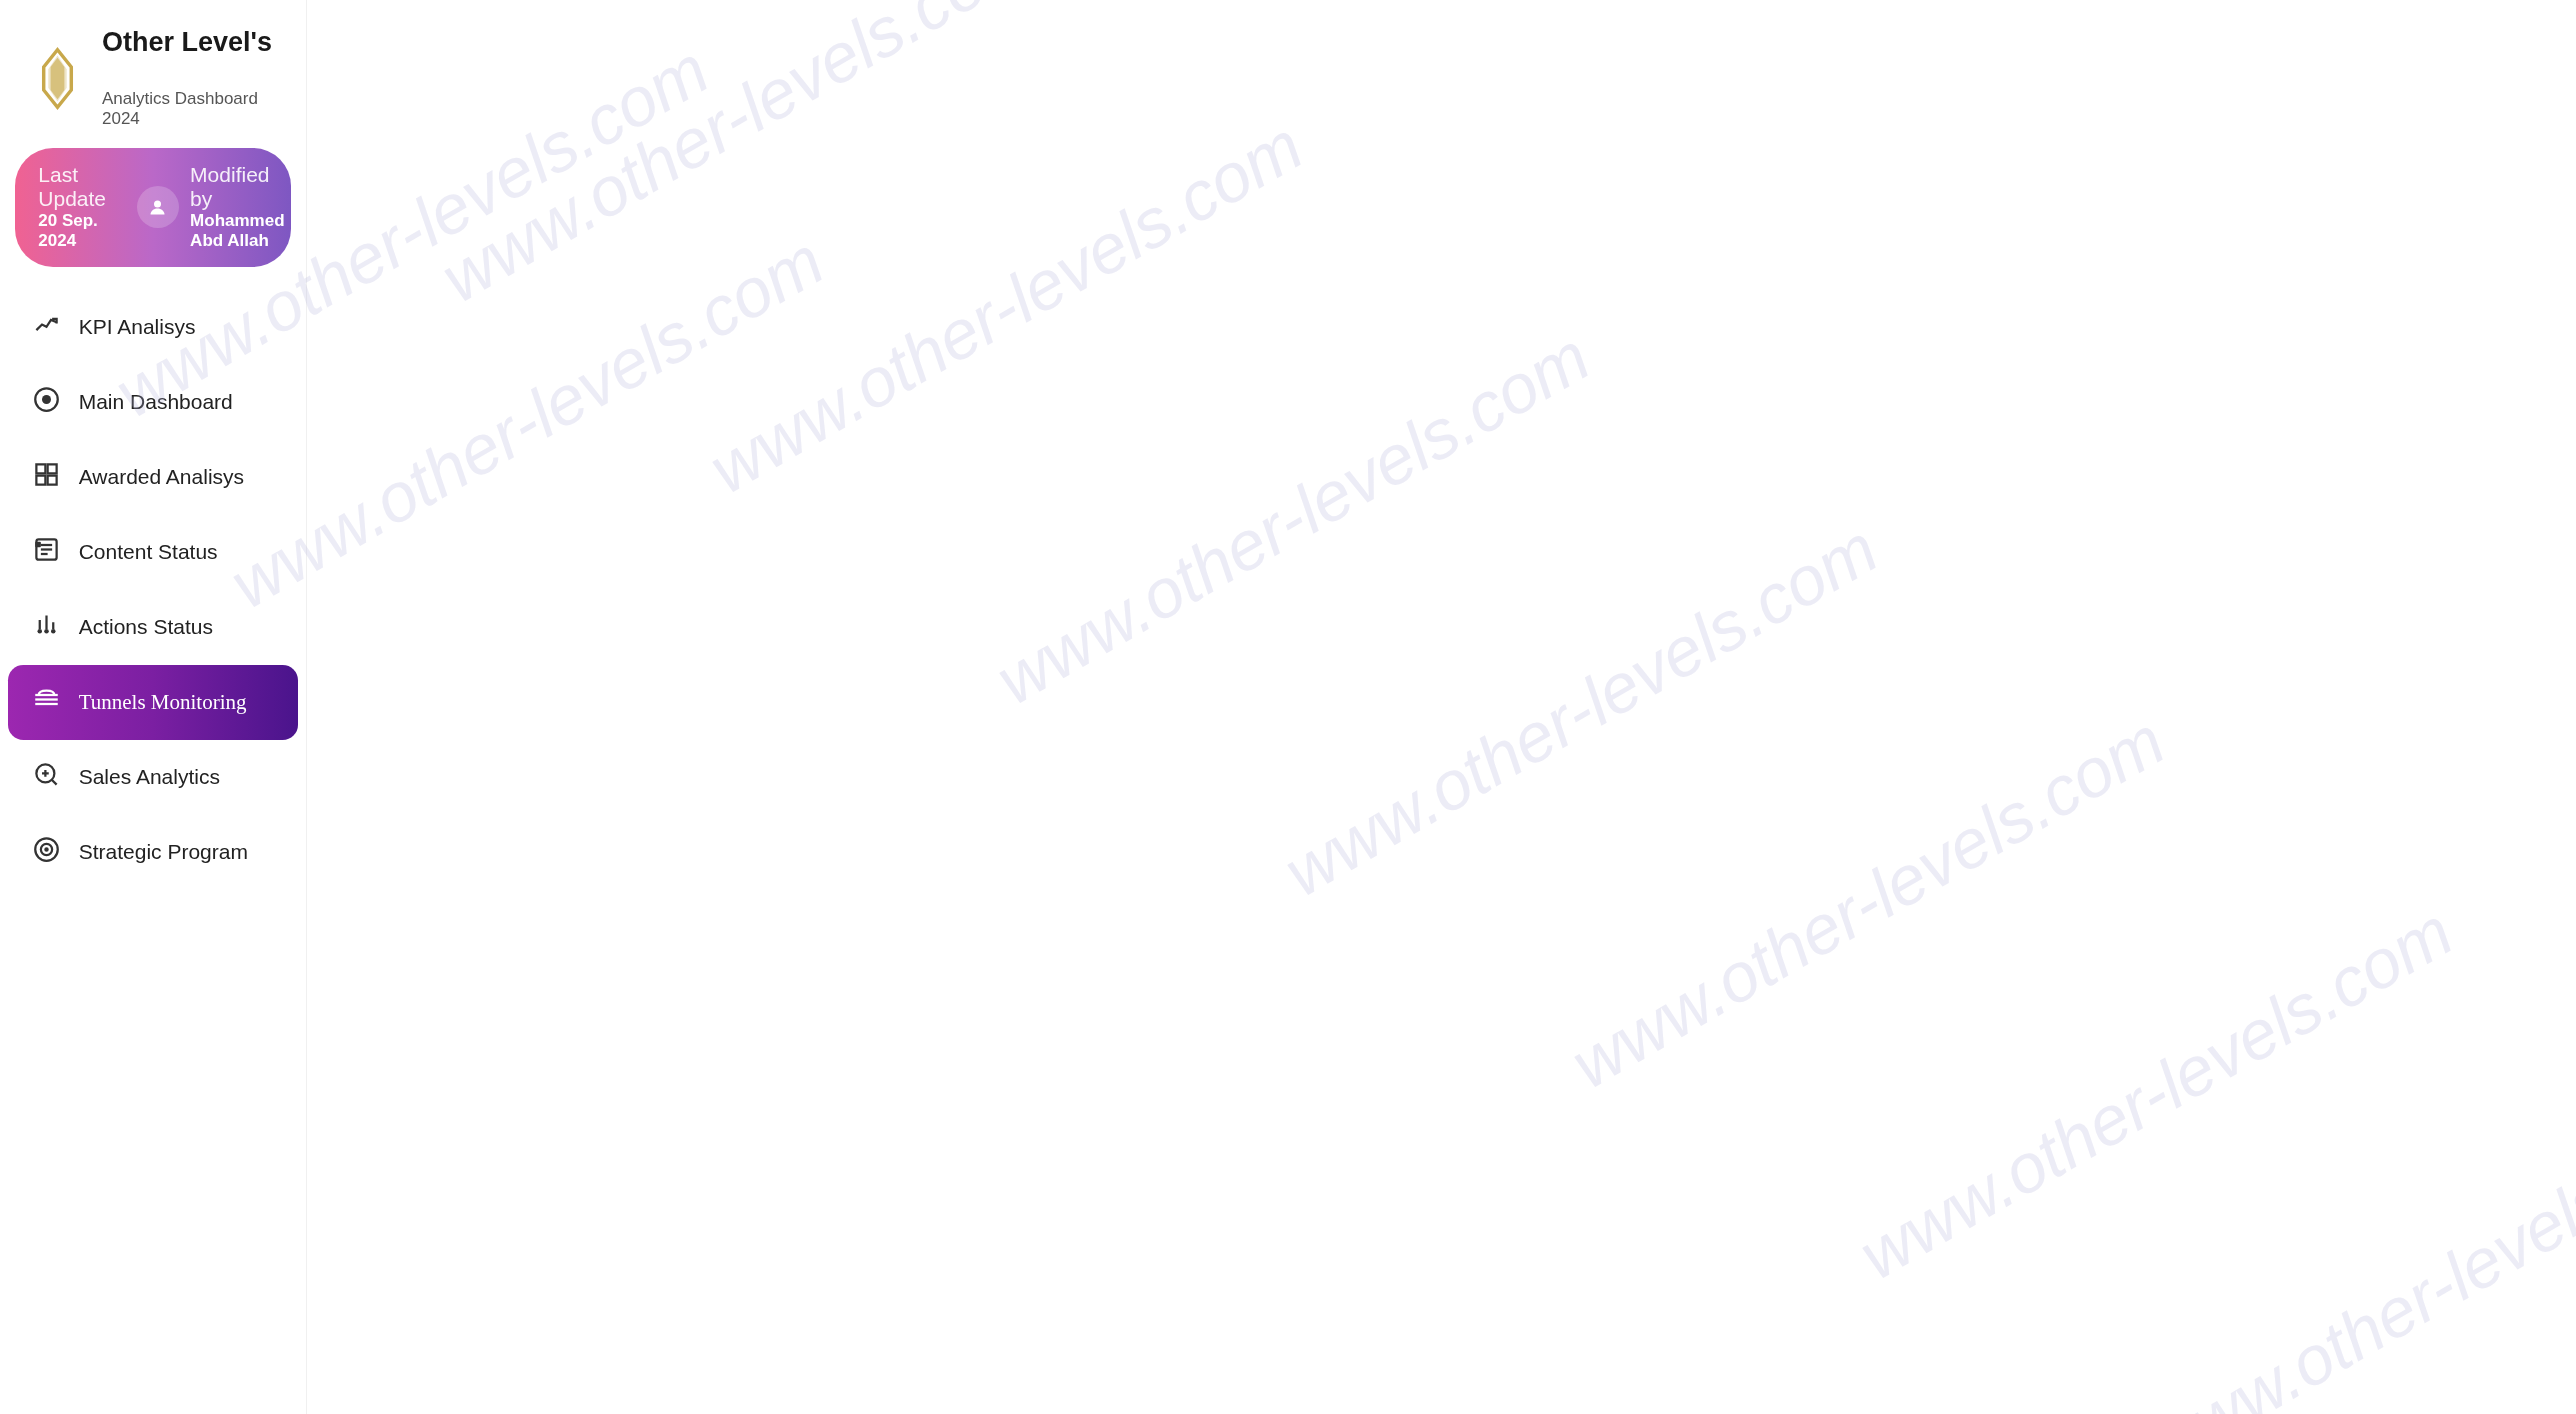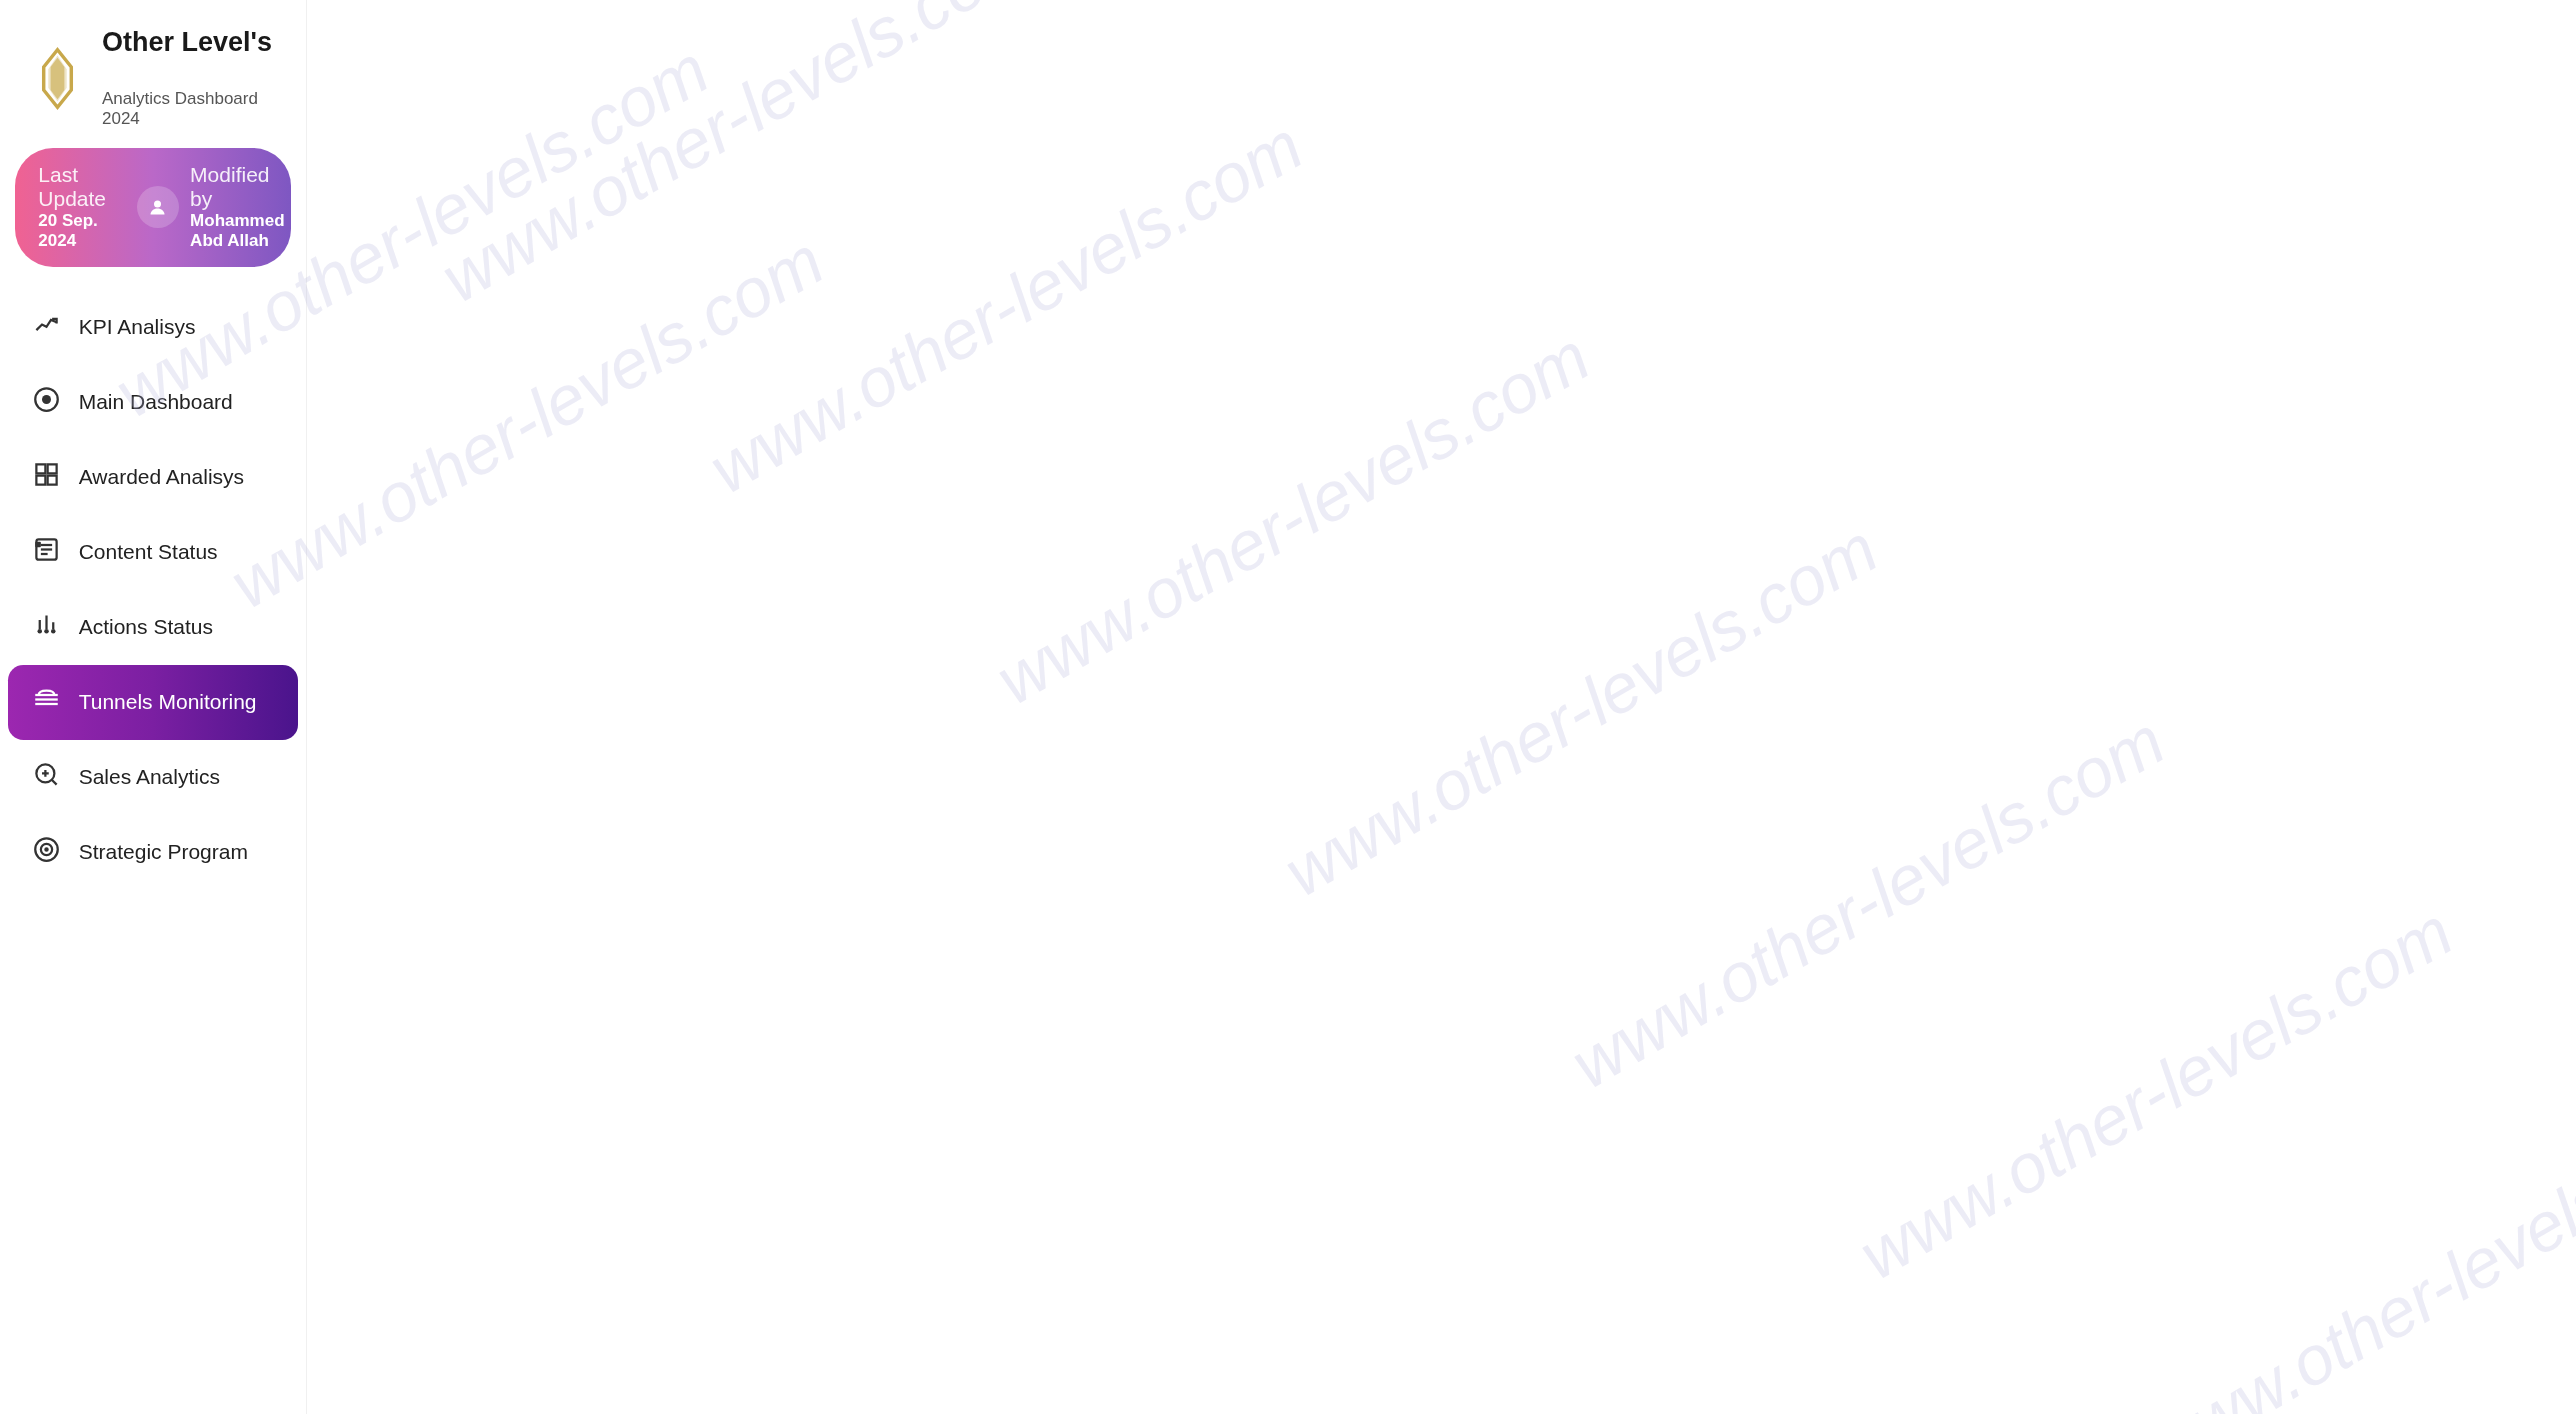--- a/index.html
+++ b/index.html
@@ -143,20 +143,21 @@
       gap: 17px;
       padding: 21px 23px;
       cursor: pointer;
       border-radius: 11.5px;
       transition: background 0.2s;
     }
 
     .nav-item.active {
       background: linear-gradient(90deg, #9c27b0 0%, #7b1fa2 50%, #4a148c 100%);
       border-radius: 15.3px;
+      font-family: Liberation Serif, serif;
     }
 
     .nav-item.active .nav-label {
       color: white;
     }
 
     .nav-item.active .nav-icon {
       color: white;
     }
 

